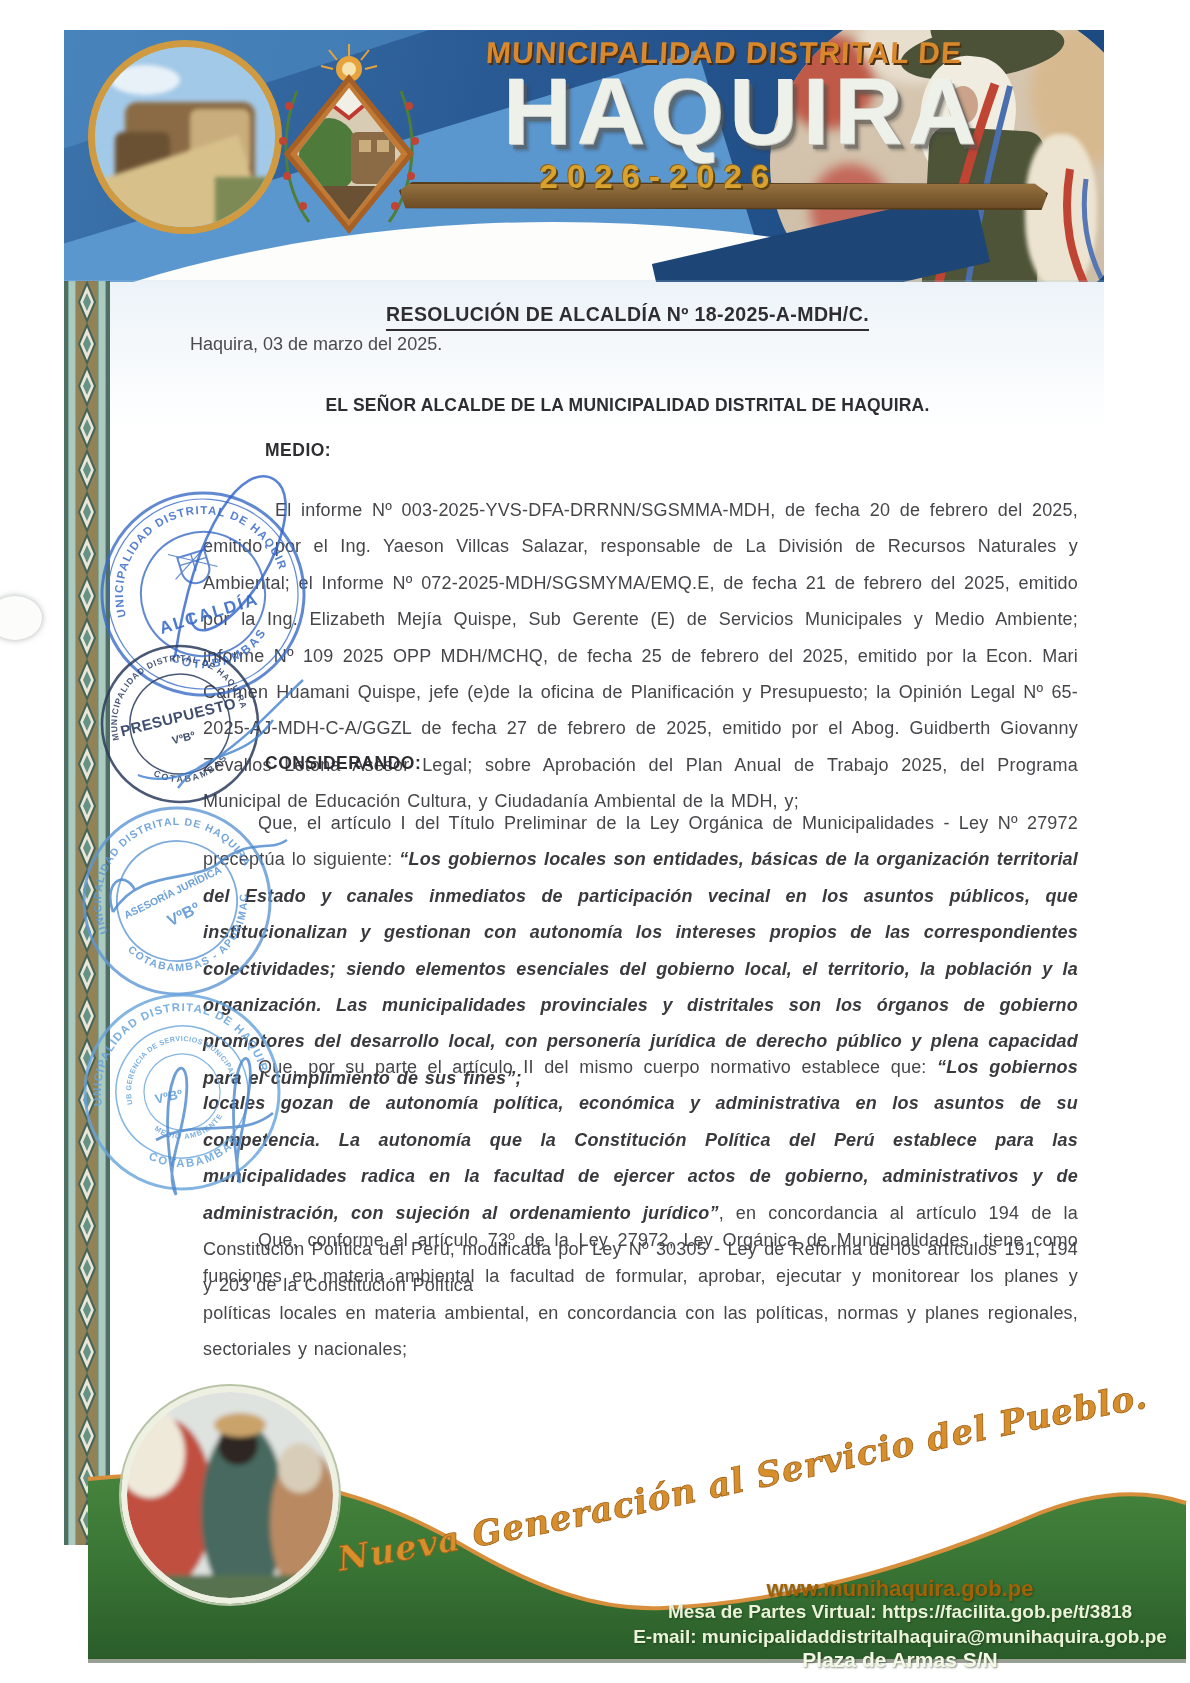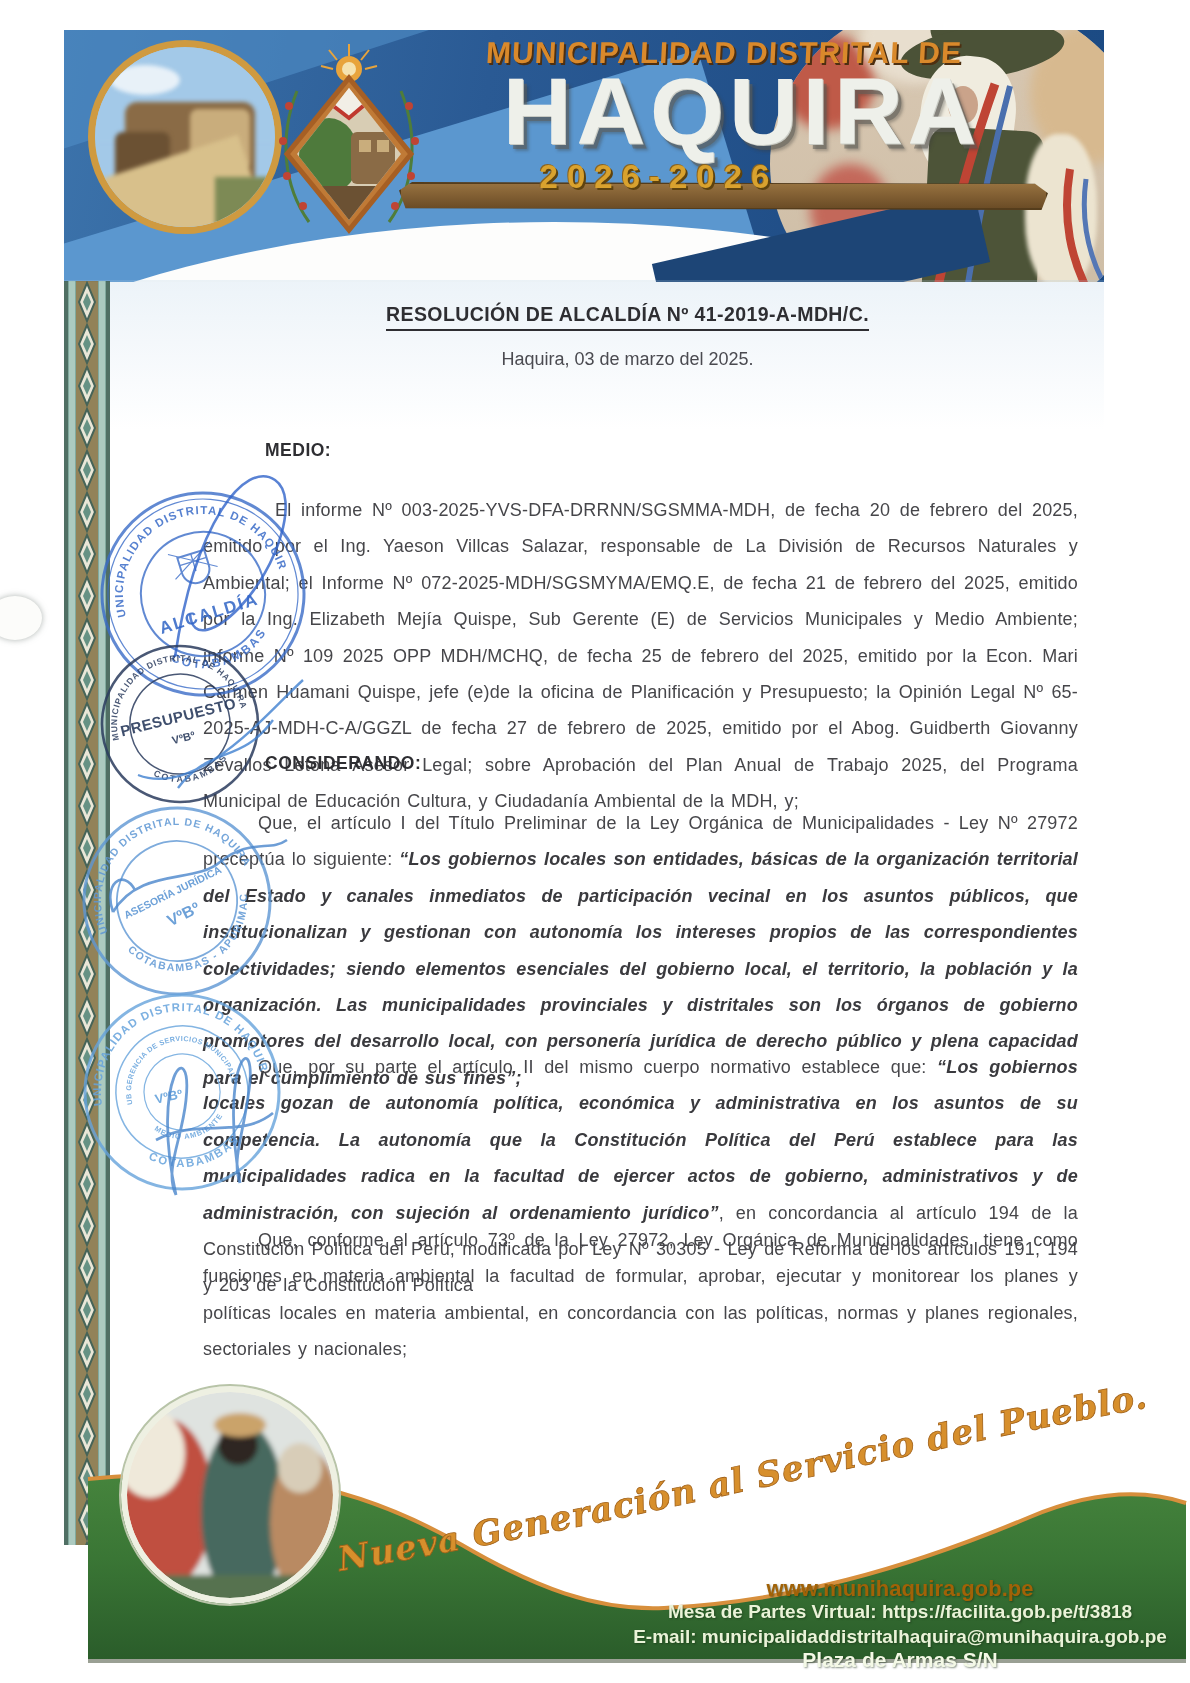--- a/index.html
+++ b/index.html
@@ -44,21 +44,21 @@
   .hole2{position:absolute;left:-16px;top:1284px;width:50px;height:54px;background:rgba(255,255,255,.85);
          border-radius:50%;}
 
   
   .border-strip{position:absolute;left:64px;top:281px;opacity:.95;}
 
   
   .doc-title{position:absolute;left:190px;top:303px;width:875px;text-align:center;}
   .doc-title span{display:inline-block;font-size:19.5px;font-weight:bold;color:#2e2e32;
                   letter-spacing:.4px;border-bottom:2px solid #2e2e32;padding-bottom:3px;}
-  .dateline{position:absolute;left:190px;top:349px;width:875px;text-align:center;
+  .dateline{position:absolute;left:190px;top:334px;width:875px;text-align:left;
             font-size:18px;color:#4a4a50;}
   .addressee{position:absolute;left:190px;top:395px;width:875px;text-align:center;
              font-size:17.5px;font-weight:bold;color:#2e2e32;letter-spacing:.2px;}
   .sec-label{position:absolute;left:265px;font-size:17.5px;font-weight:bold;color:#2e2e32;
              letter-spacing:.5px;}
   .para{position:absolute;left:190px;width:875px;margin:13px;font-size:18px;line-height:36.4px;
         text-align:justify;letter-spacing:.2px;word-spacing:1.5px;color:#46464a;}
   .para .quote{font-weight:bold;font-style:italic;color:#3a3a3e;}
 
   
@@ -175,23 +175,24 @@
         <polygon points="23,2 31,21 23,40 15,21" fill="#e9e6d6" stroke="#3d5c50" stroke-width="2"></polygon>
         <polygon points="23,12 27,21 23,30 19,21" fill="#5e8d7e"></polygon>
       </pattern>
     </defs>
     <rect x="0" y="0" width="46" height="1264" fill="url(#tex)"></rect>
   </svg>
   <div class="hole"></div>
   <div class="hole2"></div>
 
   <div class="doc-title">
-    <span>RESOLUCIÓN DE ALCALDÍA Nº 41-2019-A-MDH/C.</span>
+    <span>RESOLUCIÓN DE ALCALDÍA Nº 18-2025-A-MDH/C.</span>
   </div>
   <div class="dateline">Haquira, 03 de marzo del 2025.</div>
+  <div class="addressee">EL SEÑOR ALCALDE DE LA MUNICIPALIDAD DISTRITAL DE HAQUIRA.</div>
 
   <div class="sec-label" style="top:440px;">MEDIO:</div>
   <p class="para" style="top:479px;text-indent:72px;"><span>El informe Nº 003-2025-YVS-DFA-DRRNN/SGSMMA-MDH, de fecha 20 de febrero del 2025, emitido por el Ing. Yaeson Villcas Salazar, responsable de La División de Recursos Naturales y Ambiental; el Informe Nº 072-2025-MDH/SGSMYMA/EMQ.E, de fecha 21 de febrero del 2025, emitido por la Ing. Elizabeth Mejía Quispe, Sub Gerente (E) de Servicios Municipales y Medio Ambiente; informe Nº 109 2025 OPP MDH/MCHQ, de fecha 25 de febrero del 2025, emitido por la Econ. Mari Carmen Huamani Quispe, jefe (e)de la oficina de Planificación y Presupuesto; la Opinión Legal Nº 65-2025-AJ-MDH-C-A/GGZL de fecha 27 de febrero de 2025, emitido por el Abog. Guidberth Giovanny Zevallos Letona Asesor Legal; sobre Aprobación del Plan Anual de Trabajo 2025, del Programa Municipal de Educación Cultura, y Ciudadanía Ambiental de la MDH, y;</span></p>
 
   <div class="sec-label" style="top:753px;">CONSIDERANDO:</div>
 
   <p class="para" style="top:792px;text-indent:55px;"><span class="lead">Que, el artículo I del Título Preliminar de la Ley Orgánica de Municipalidades - Ley Nº 27972 preceptúa lo siguiente: </span><span class="quote">“Los gobiernos locales son entidades, básicas de la organización territorial del Estado y canales inmediatos de participación vecinal en los asuntos públicos, que institucionalizan y gestionan con autonomía los intereses propios de las correspondientes colectividades; siendo elementos esenciales del gobierno local, el territorio, la población y la organización. Las municipalidades provinciales y distritales son los órganos de gobierno promotores del desarrollo local, con personería jurídica de derecho público y plena capacidad para el cumplimiento de sus fines”;</span><span class="lead"></span></p>
 
   <p class="para" style="top:1036px;text-indent:55px;"><span class="lead">Que, por su parte el artículo II del mismo cuerpo normativo establece que: </span><span class="quote">“Los gobiernos locales gozan de autonomía política, económica y administrativa en los asuntos de su competencia. La autonomía que la Constitución Política del Perú establece para las municipalidades radica en la facultad de ejercer actos de gobierno, administrativos y de administración, con sujeción al ordenamiento jurídico”</span><span class="lead">, en concordancia al artículo 194 de la Constitución Política del Perú, modificada por Ley Nº 30305 - Ley de Reforma de los artículos 191, 194 y 203 de la Constitución Política</span></p>
 

